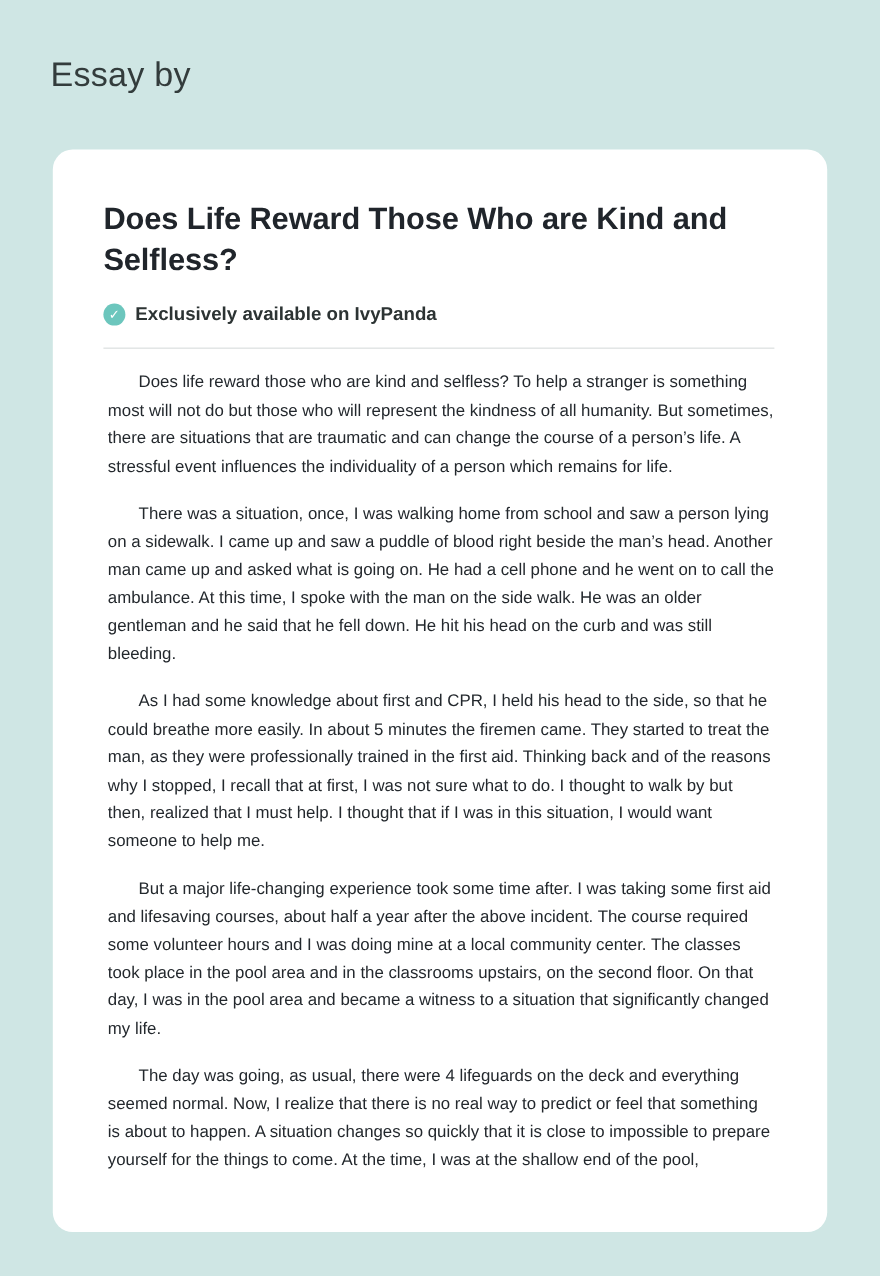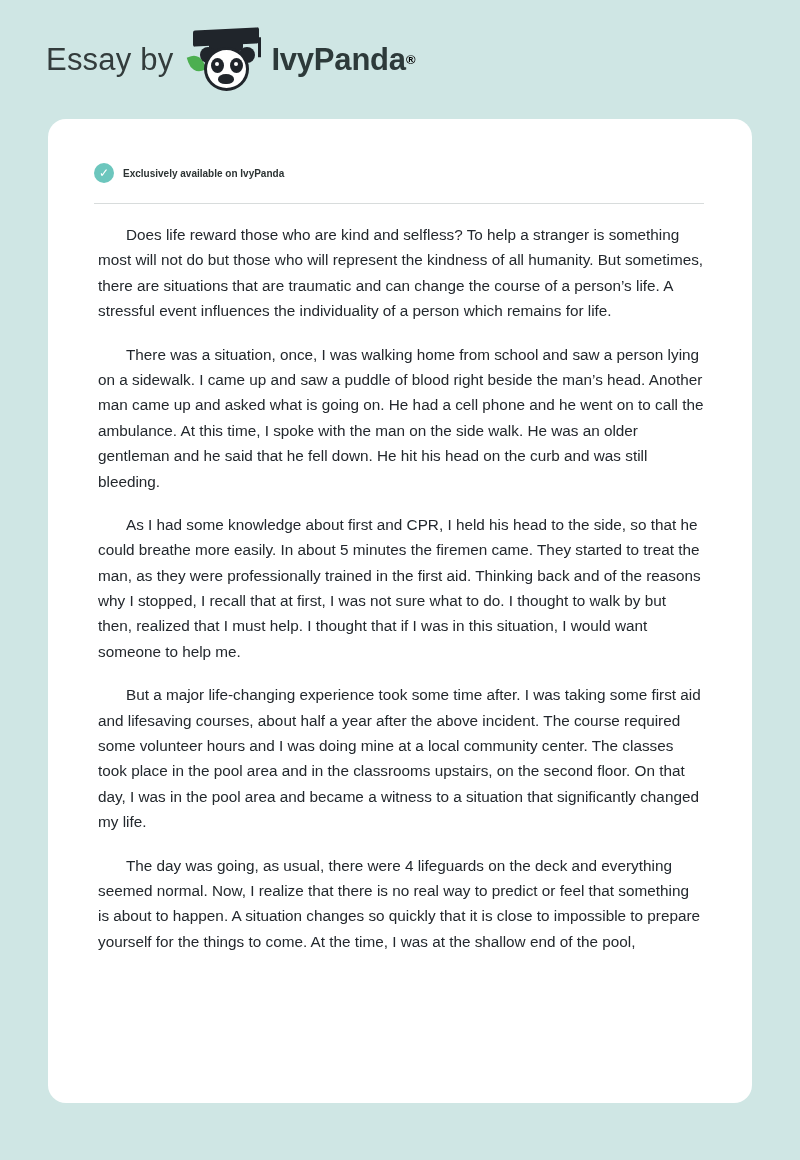--- a/index.html
+++ b/index.html
@@ -10,21 +10,21 @@
     width: 800px;
     height: 1160px;
     background: #cfe6e4;
     font-family: "Liberation Sans", sans-serif;
     -webkit-font-smoothing: antialiased;
     overflow: hidden;
   }
 
   
   .brand-bar {
-    height: 119px;
+    height: 136px;
     display: flex;
     align-items: center;
     padding-left: 46px;
     box-sizing: border-box;
   }
   .brand-essay {
     font-size: 31px;
     color: #333c3c;
     font-weight: 400;
     letter-spacing: 0.2px;
@@ -175,60 +175,46 @@
     background: #6cc6bd;
     color: #fff;
     font-size: 12px;
     display: flex;
     align-items: center;
     justify-content: center;
     margin-right: 9px;
     flex: 0 0 auto;
   }
   .exclusive-text {
-    font-size: 10px;
+    font-size: 17px;
     font-weight: bold;
     color: #2c3333;
   }
   .divider {
     border-top: 1px solid #d8dcdc;
     margin: 0 0 18px 0;
   }
   p.para {
     font-size: 15.3px;
     line-height: 1.66;
     color: #23282d;
     margin: 0 0 18px 4px;
     text-indent: 28px;
   }
 </style>
 </head>
 <body>
 
 <div class="brand-bar">
   <span class="brand-essay">Essay by</span>
-  <span class="brand-logo">
-    <span class="panda-mark">
-      <span class="leaf"></span>
-      <span class="cap"></span>
-      <span class="cap-band"></span>
-      <span class="ear left"></span>
-      <span class="ear right"></span>
-      <span class="panda-head"></span>
-      <span class="eye left"></span>
-      <span class="eye right"></span>
-      <span class="snout"></span>
-    </span>
-    <span class="brand-name">IvyPanda</span>
-      <span class="brand-reg">®</span>
-  </span>
 </div>
 
 <div class="paper">
   <div class="paper-inner">
+    <h1 class="title">Does Life Reward Those Who are Kind and Selfless?</h1>
 
     <div class="exclusive">
       <span class="check-badge">✓</span>
       <span class="exclusive-text">Exclusively available on IvyPanda</span>
     </div>
 
     <div class="divider"></div>
 
     <p class="para">Does life reward those who are kind and selfless? To help a stranger is something most will not do but those who will represent the kindness of all humanity. But sometimes, there are situations that are traumatic and can change the course of a person’s life. A stressful event influences the individuality of a person which remains for life.</p>
     <p class="para">There was a situation, once, I was walking home from school and saw a person lying on a sidewalk. I came up and saw a puddle of blood right beside the man’s head. Another man came up and asked what is going on. He had a cell phone and he went on to call the ambulance. At this time, I spoke with the man on the side walk. He was an older gentleman and he said that he fell down. He hit his head on the curb and was still bleeding.</p>

